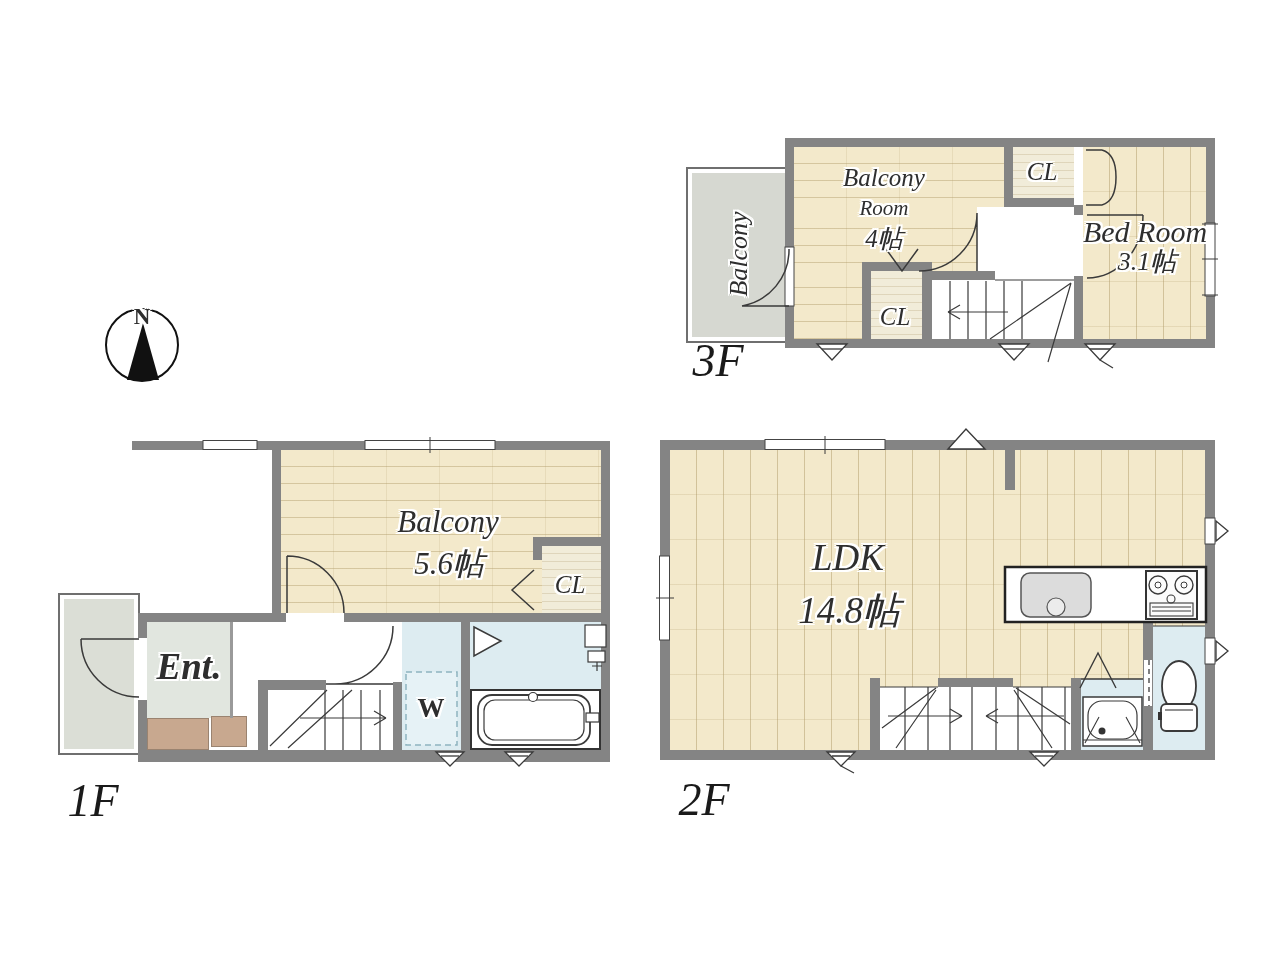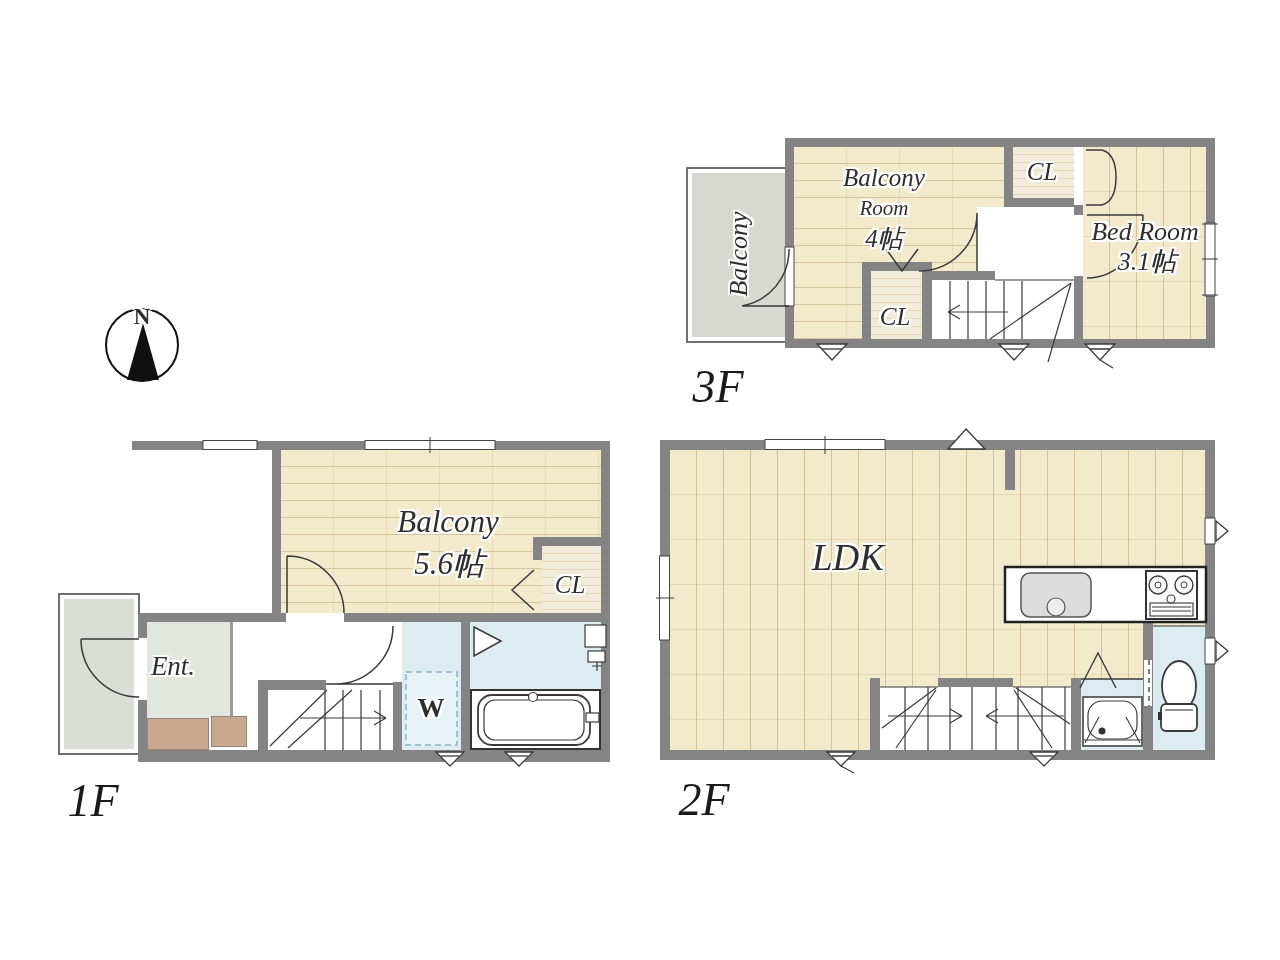--- a/index.html
+++ b/index.html
@@ -264,27 +264,28 @@
   </svg>
 
   <div class="lb" style="left:142px;top:317px;font-style:normal;font-weight:bold;font-size:23px;">N</div>
 
   <div class="lb" style="left:739px;top:254px;font-size:26px;transform:translate(-50%,-50%) rotate(-90deg);">Balcony</div>
   <div class="lb" style="left:884px;top:178px;font-size:25px;">Balcony</div>
   <div class="lb" style="left:884px;top:208px;font-size:21px;">Room</div>
   <div class="lb" style="left:884px;top:238px;font-size:25px;">4帖</div>
   <div class="lb" style="left:1042px;top:172px;font-size:25px;">CL</div>
   <div class="lb" style="left:895px;top:317px;font-size:25px;">CL</div>
-  <div class="lb" style="left:1145px;top:232px;font-size:26px;">Bed Room</div>
+  <div class="lb" style="left:1145px;top:232px;font-size:30px;">Bed Room</div>
   <div class="lb" style="left:1147px;top:261px;font-size:26px;">3.1帖</div>
-  <div class="floorlb" style="left:718px;top:386px;">3F</div>
+  <div class="floorlb" style="left:718px;top:360px;">3F</div>
 
   <div class="lb" style="left:448px;top:522px;font-size:31px;">Balcony</div>
   <div class="lb" style="left:449px;top:564px;font-size:31px;">5.6帖</div>
   <div class="lb" style="left:570px;top:585px;font-size:25px;">CL</div>
-  <div class="lb" style="left:173px;top:666px;font-size:27px;">Ent.</div>
+  <div class="lb" style="left:189px;top:666px;font-size:37px;font-weight:bold;">Ent.</div>
   <div class="lb" style="left:431px;top:708px;font-size:27px;font-style:normal;font-weight:bold;">W</div>
   <div class="floorlb" style="left:93px;top:800px;">1F</div>
 
   <div class="lb" style="left:848px;top:557px;font-size:37px;">LDK</div>
+  <div class="lb" style="left:849px;top:611px;font-size:37px;">14.8帖</div>
   <div class="floorlb" style="left:704px;top:799px;">2F</div>
 
 </div>
 
 </body></html>

